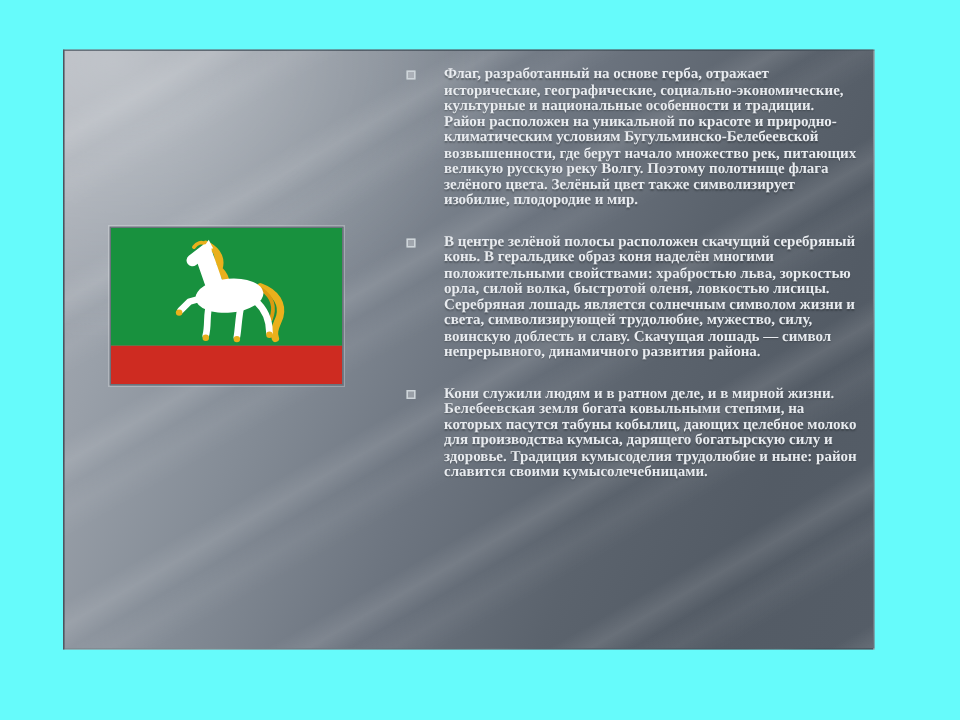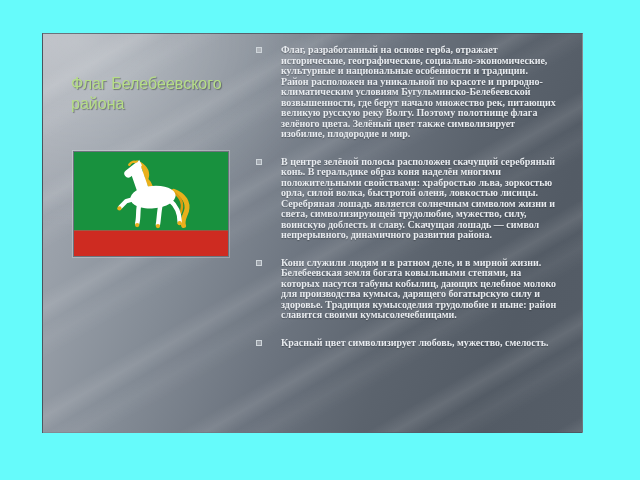--- a/index.html
+++ b/index.html
@@ -36,21 +36,21 @@
   .flag {
     position: absolute;
     left: 30px; top: 117px;
     width: 156px; height: 106px;
     border: 1px solid #6B737C;
     box-shadow: 0 0 0 1px rgba(255,255,255,0.25);
   }
   .flag svg { display: block; width: 100%; height: 100%; }
   .bullets {
     position: absolute;
-    left: 213px; top: 11px;
+    left: 228px; top: 11px;
     width: 306px;
     list-style: none;
   }
   .bullet-item {
     position: relative;
     padding-left: 25px;
     margin-bottom: 17px;
   }
   .bullet-square {
     position: absolute;
@@ -68,21 +68,20 @@
     line-height: 10.5px;
     color: #E8EBEF;
     text-shadow: 0 1px 1px rgba(20,25,30,0.35);
   }
 </style>
 </head>
 <body>
 
 <div class="slide">
 
-  <div class="title">Флаг Белебеевского района</div>
 
   <div class="flag">
     <svg viewBox="0 0 156 106" preserveAspectRatio="none">
       <rect x="0" y="0" width="156" height="80" fill="#18913E"></rect>
       <rect x="0" y="80" width="156" height="26" fill="#CE2B21"></rect>
       <g>
 
         <path d="M101,40 C112,44 116,52 114,60 C112,66 109,70 111,75" fill="none" stroke="#E9B01C" stroke-width="5" stroke-linecap="round"></path>
         <path d="M102,42 C109,47 111,54 108,62" fill="none" stroke="#D99B12" stroke-width="2.5" stroke-linecap="round"></path>
 
@@ -114,19 +113,15 @@
       <span class="bullet-text">Флаг, разработанный на основе герба, отражает исторические, географические, социально-экономические, культурные и национальные особенности и традиции. Район расположен на уникальной по красоте и природно-климатическим условиям Бугульминско-Белебеевской возвышенности, где берут начало множество рек, питающих великую русскую реку Волгу. Поэтому полотнище флага зелёного цвета. Зелёный цвет также символизирует изобилие, плодородие и мир.</span>
     </li>
     <li class="bullet-item">
       <span class="bullet-square"></span>
       <span class="bullet-text">В центре зелёной полосы расположен скачущий серебряный конь. В геральдике образ коня наделён многими положительными свойствами: храбростью льва, зоркостью орла, силой волка, быстротой оленя, ловкостью лисицы. Серебряная лошадь является солнечным символом жизни и света, символизирующей трудолюбие, мужество, силу, воинскую доблесть и славу. Скачущая лошадь — символ непрерывного, динамичного развития района.</span>
     </li>
     <li class="bullet-item">
       <span class="bullet-square"></span>
       <span class="bullet-text">Кони служили людям и в ратном деле, и в мирной жизни. Белебеевская земля богата ковыльными степями, на которых пасутся табуны кобылиц, дающих целебное молоко для производства кумыса, дарящего богатырскую силу и здоровье. Традиция кумысоделия трудолюбие и ныне: район славится своими кумысолечебницами.</span>
     </li>
-    <li class="bullet-item">
-      <span class="bullet-square"></span>
-      <span class="bullet-text">Красный цвет символизирует любовь, мужество, смелость.</span>
-    </li>
   </ul>
 
 </div>
 
 </body></html>

